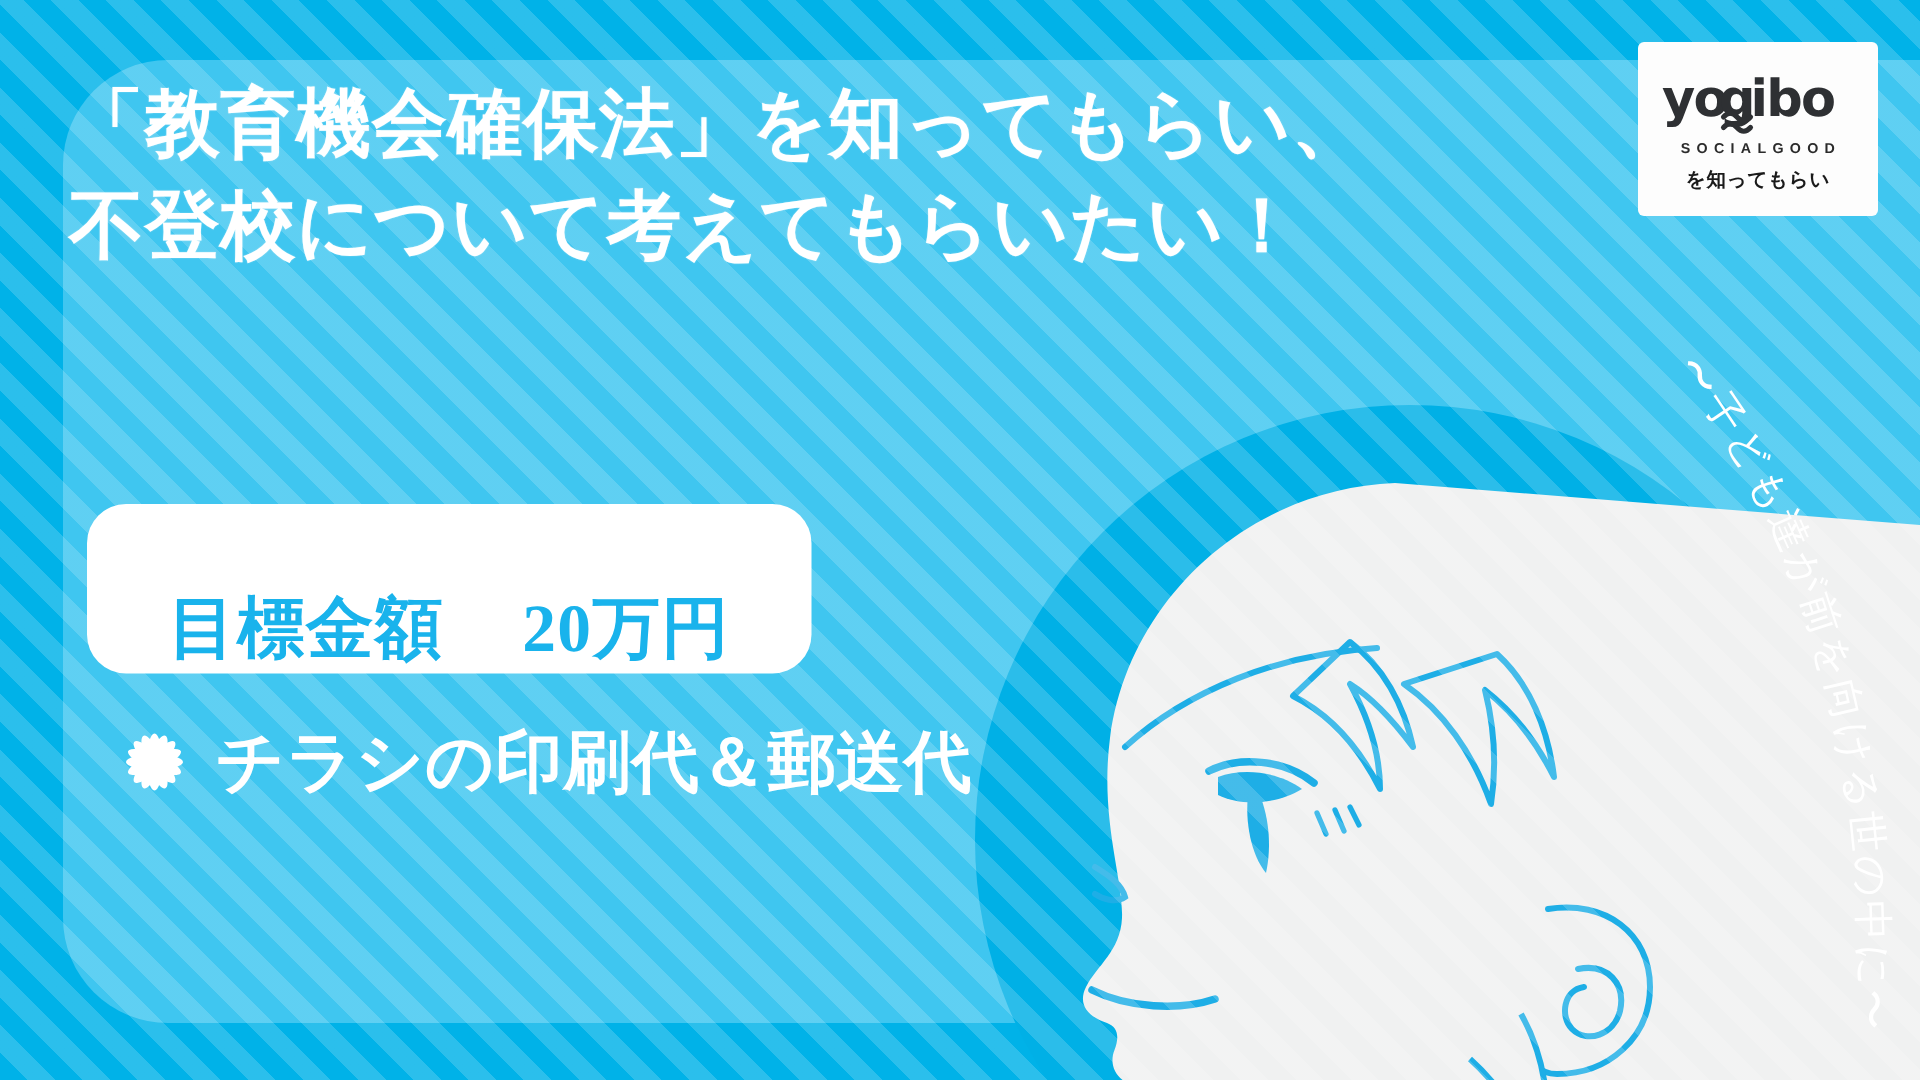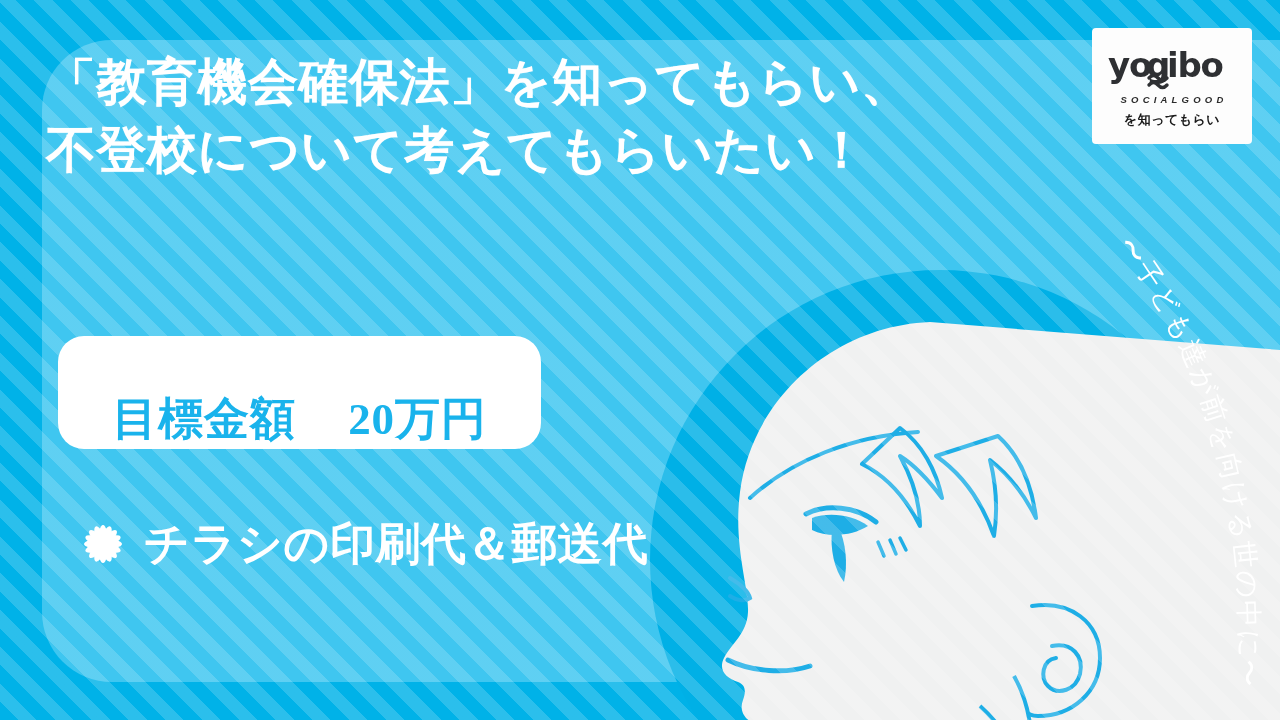--- a/index.html
+++ b/index.html
@@ -106,21 +106,20 @@
   .goal-text .gap { display: inline-block; width: 28px; }
 
   
   .bullet-row {
     position: absolute;
     left: 80px;
     top: 478px;
     display: flex;
     align-items: center;
     gap: 18px;
-    margin-top: 36px;
   }
   .flower-icon {
     width: 46px;
     height: 46px;
     flex: 0 0 auto;
     display: block;
   }
   .bullet-text {
     color: #ffffff;
     font-size: 45px;
@@ -151,21 +150,20 @@
     margin-top: 2px;
   }
   .yogibo-wordmark svg { display: block; }
   .sponsor-socialgood {
     margin-top: 3px;
     font-size: 9.5px;
     letter-spacing: 4.2px;
     color: #2b2b2b;
     font-weight: 600;
     text-indent: 4px;
-    font-style: italic;
   }
   .sponsor-jp {
     margin-top: 6px;
     font-size: 13px;
     color: #1a1a1a;
     font-weight: 700;
     letter-spacing: 0.5px;
     font-family: "DejaVu Sans", "Liberation Sans", sans-serif;
   }
 

